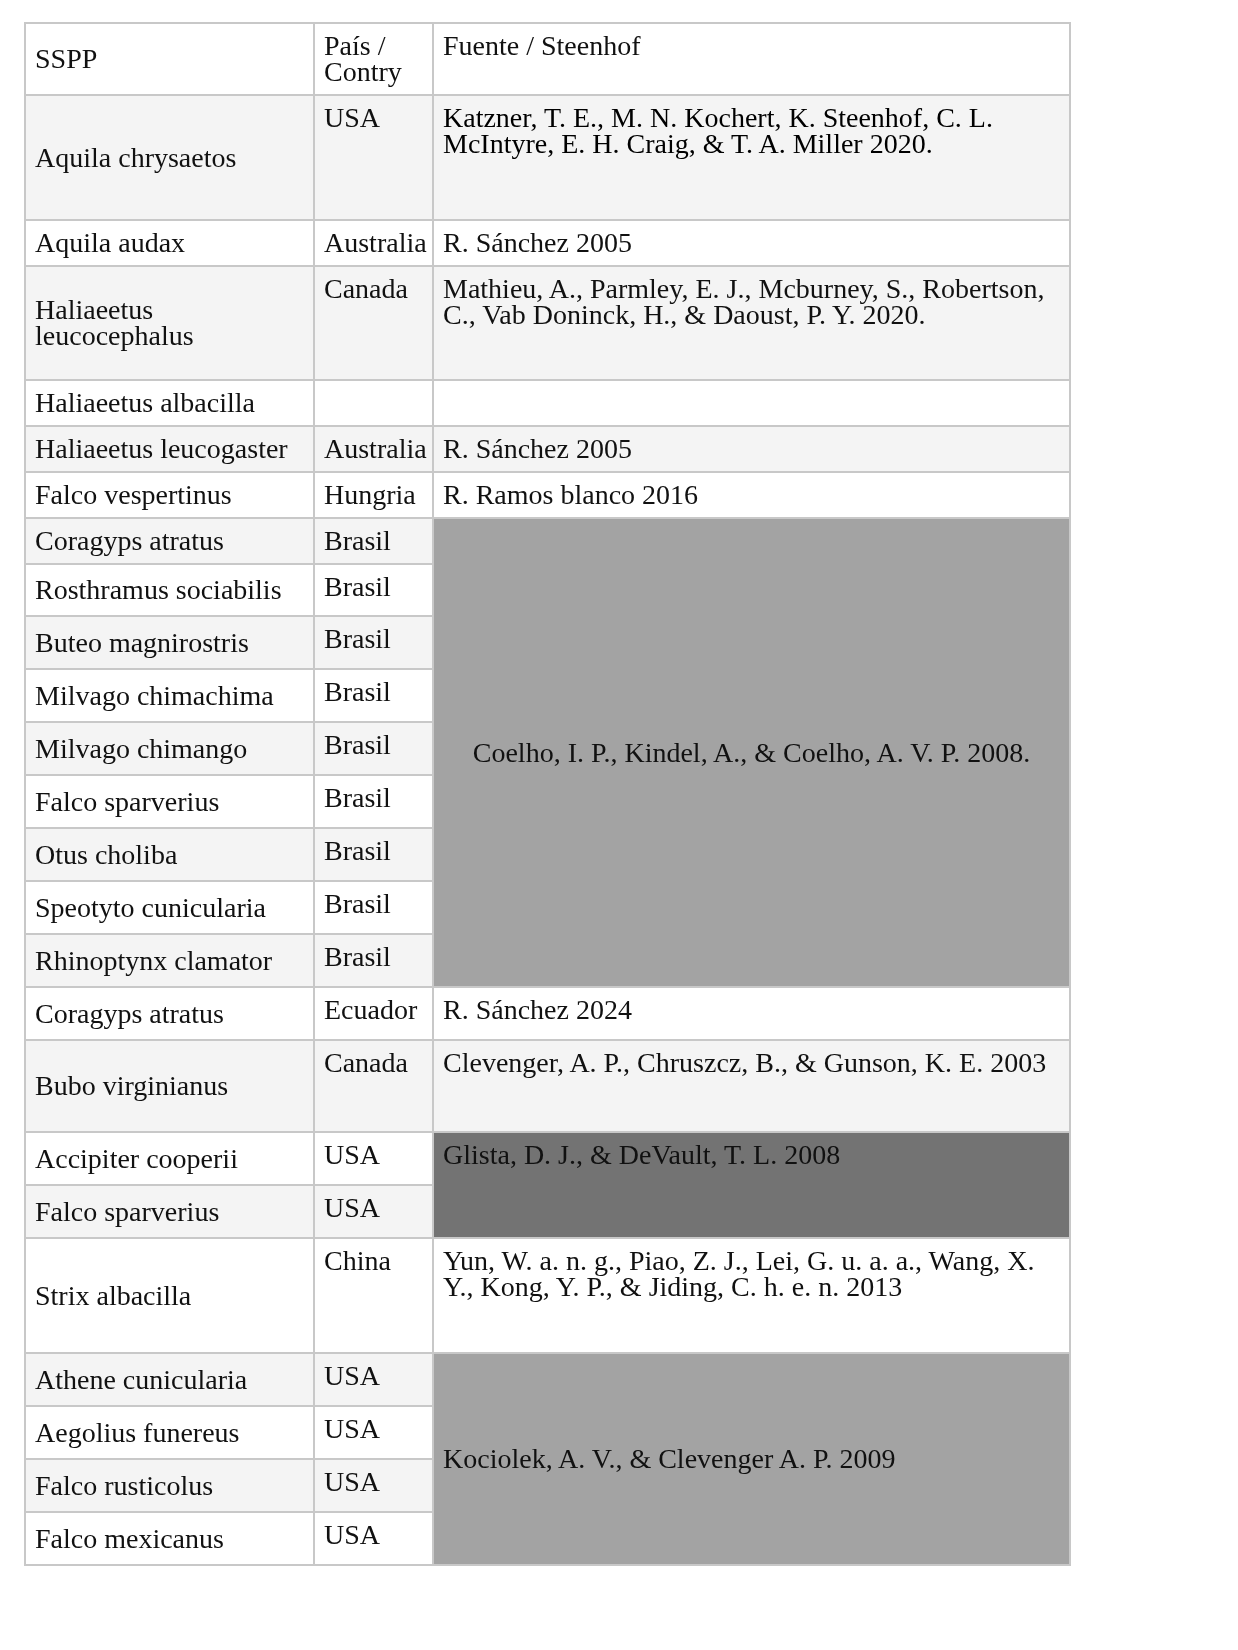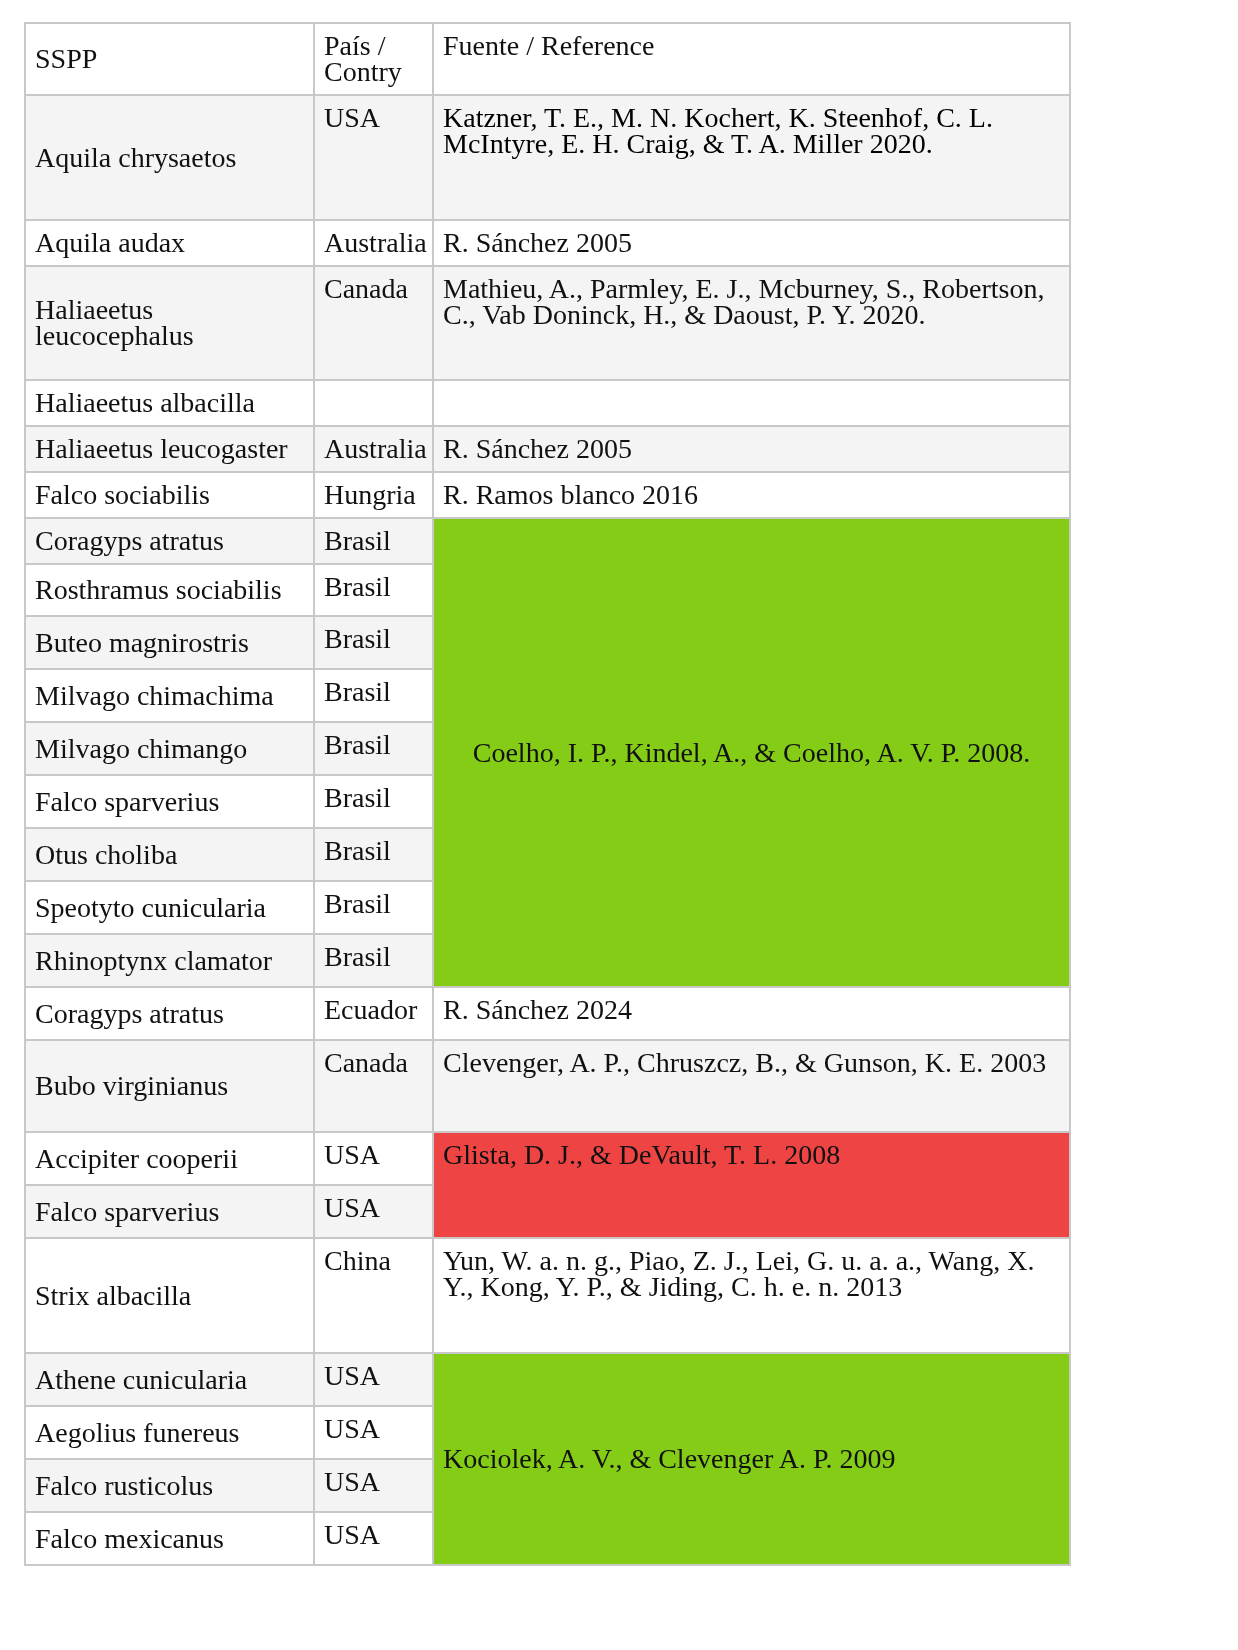--- a/index.html
+++ b/index.html
@@ -6,41 +6,41 @@
   body { width: 1238px; height: 1650px; position: relative; overflow: hidden;
          font-family: "Liberation Serif", "DejaVu Serif", serif; color: #111; }
   table.refs { position: absolute; left: 24px; top: 22px; width: 1047px;
                border-collapse: collapse; table-layout: fixed; font-size: 28px; line-height: 26px; }
   table.refs td { border: 2px solid #c8c8c8; padding: 9px 9px 9px 9px; vertical-align: top; }
   col.c1 { width: 289px; } col.c2 { width: 119px; } col.c3 { width: auto; }
   tr.shade td.rowcell { background: #f4f4f4; }
   tr.plain td.rowcell { background: #ffffff; }
   td.sp { vertical-align: middle !important; }
   td.sp.italic { }
-  td.merged { background: #84cc16; }
-  td.merged.white { background: #ef4444; }
+  td.merged { background: #a3a3a3; }
+  td.merged.white { background: #737373; }
   td.mid { vertical-align: middle !important; }
   td.center { text-align: center; }
   td.gray { color: #000000; }
 </style>
 </head>
 <body>
 
 <table class="refs">
   <colgroup>
       <col class="c1">
       <col class="c2">
       <col class="c3">
     </colgroup>
   <tbody>
 
     <tr class="plain" style="height:70px">
       <td class="rowcell sp">SSPP</td>
       <td class="rowcell">País / Contry</td>
-      <td class="rowcell">Fuente / Reference</td>
+      <td class="rowcell">Fuente / Steenhof</td>
     </tr>
 
     <tr class="shade" style="height:125px">
       <td class="rowcell sp italic">Aquila chrysaetos</td>
       <td class="rowcell">USA</td>
       <td class="rowcell gray">Katzner, T. E., M. N. Kochert, K. Steenhof, C. L. McIntyre, E. H. Craig, &amp; T. A. Miller 2020.</td>
     </tr>
 
     <tr class="plain" style="height:46px">
       <td class="rowcell sp italic">Aquila audax</td>
@@ -60,21 +60,21 @@
       <td class="rowcell"></td>
     </tr>
 
     <tr class="shade" style="height:46px">
       <td class="rowcell sp italic">Haliaeetus leucogaster</td>
       <td class="rowcell">Australia</td>
       <td class="rowcell">R. Sánchez 2005</td>
     </tr>
 
     <tr class="plain" style="height:46px">
-      <td class="rowcell sp italic">Falco sociabilis</td>
+      <td class="rowcell sp italic">Falco vespertinus</td>
       <td class="rowcell">Hungria</td>
       <td class="rowcell">R. Ramos blanco 2016</td>
     </tr>
 
     <tr class="shade" style="height:46px">
       <td class="rowcell sp italic">Coragyps atratus</td>
       <td class="rowcell">Brasil</td>
       <td class="merged mid center" rowspan="9">Coelho, I. P., Kindel, A., &amp; Coelho, A. V. P. 2008.</td>
     </tr>
     <tr class="plain" style="height:52px">

